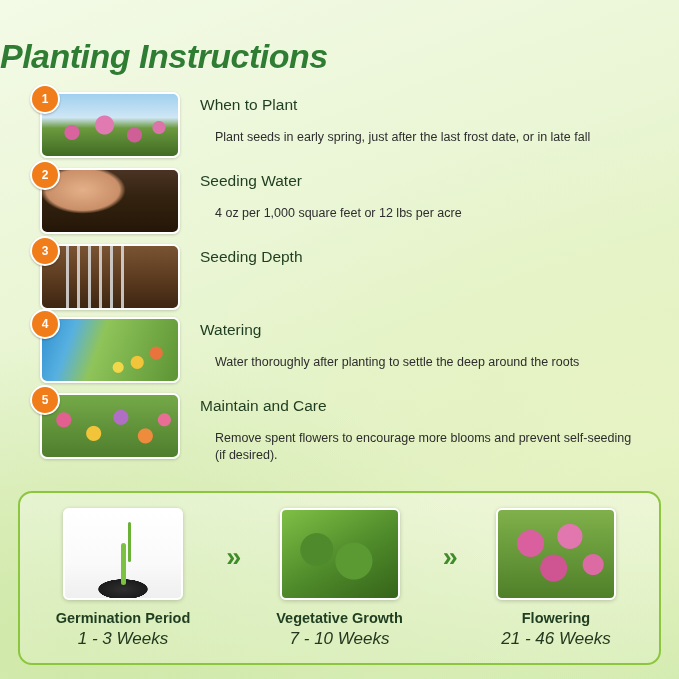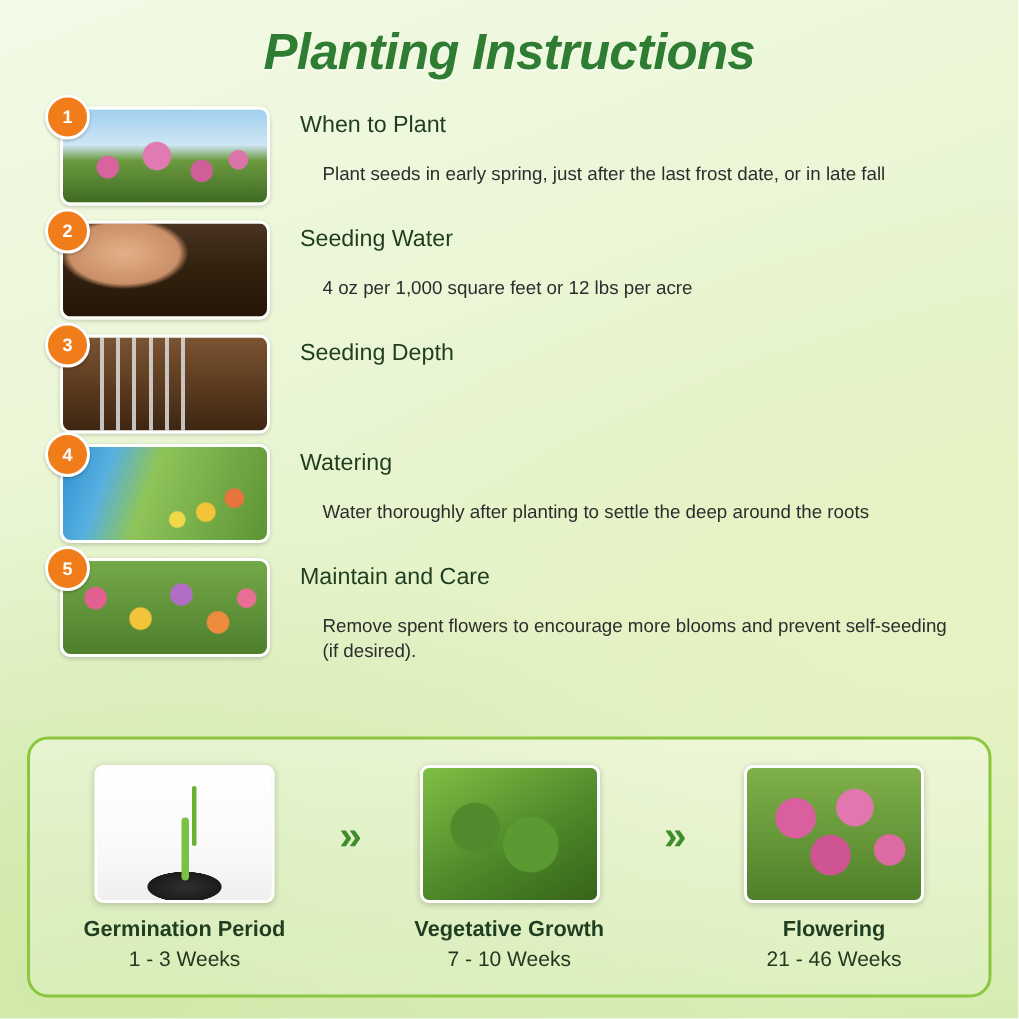--- a/index.html
+++ b/index.html
@@ -17,27 +17,27 @@
     width: 679px;
     height: 679px;
     box-sizing: border-box;
     background:
       radial-gradient(ellipse 120% 80% at 10% 95%, #cfe8a8 0%, rgba(207,232,168,0) 55%),
       radial-gradient(ellipse 110% 70% at 95% 60%, #e7f3c4 0%, rgba(231,243,196,0) 60%),
       linear-gradient(160deg, #f3fae6 0%, #eaf6d5 35%, #dff0bf 70%, #d3ebb0 100%);
     overflow: hidden;
   }
   .title {
-    text-align: center;
+    text-align: left;
     font-size: 34px;
     font-weight: bold;
     font-style: italic;
     color: #2e7d32;
     letter-spacing: -0.5px;
-    padding-top: 16px;
+    padding-top: 37px;
     margin: 0 0 16px 0;
     text-shadow: 0 1px 0 rgba(255,255,255,0.6);
   }
   .steps {
     margin: 0 30px 0 36px;
   }
   .step {
     display: flex;
     align-items: flex-start;
     margin-bottom: 7px;
@@ -124,23 +124,24 @@
     overflow: hidden;
     position: relative;
   }
   .phase-name {
     font-size: 14.5px;
     font-weight: bold;
     color: #1f3d20;
     margin: 0 0 3px 0;
   }
   .phase-dur {
-    font-size: 14px;
+    font-size: 17px;
     color: #23381f;
     margin: 0;
+    font-style: italic;
   }
   .arrow {
     color: #3f8c2a;
     font-size: 27px;
     font-weight: bold;
     line-height: 1;
     letter-spacing: -5px;
     margin-bottom: 42px;
     user-select: none;
   }

